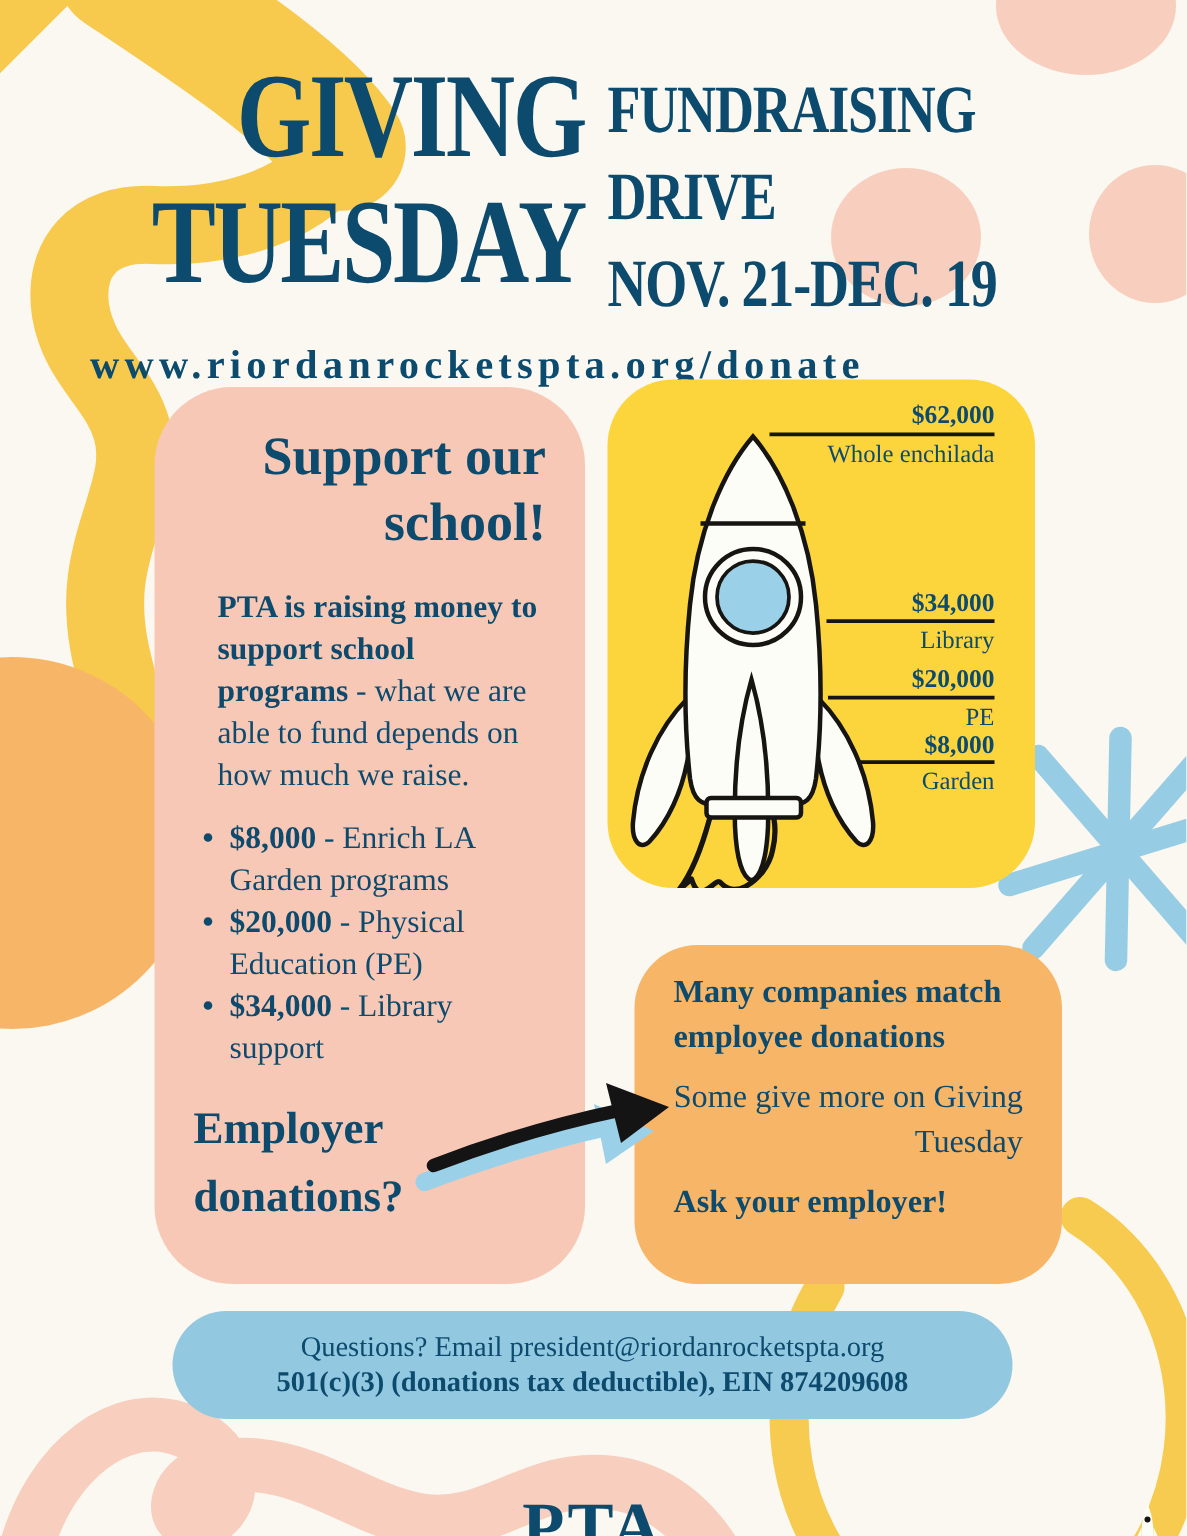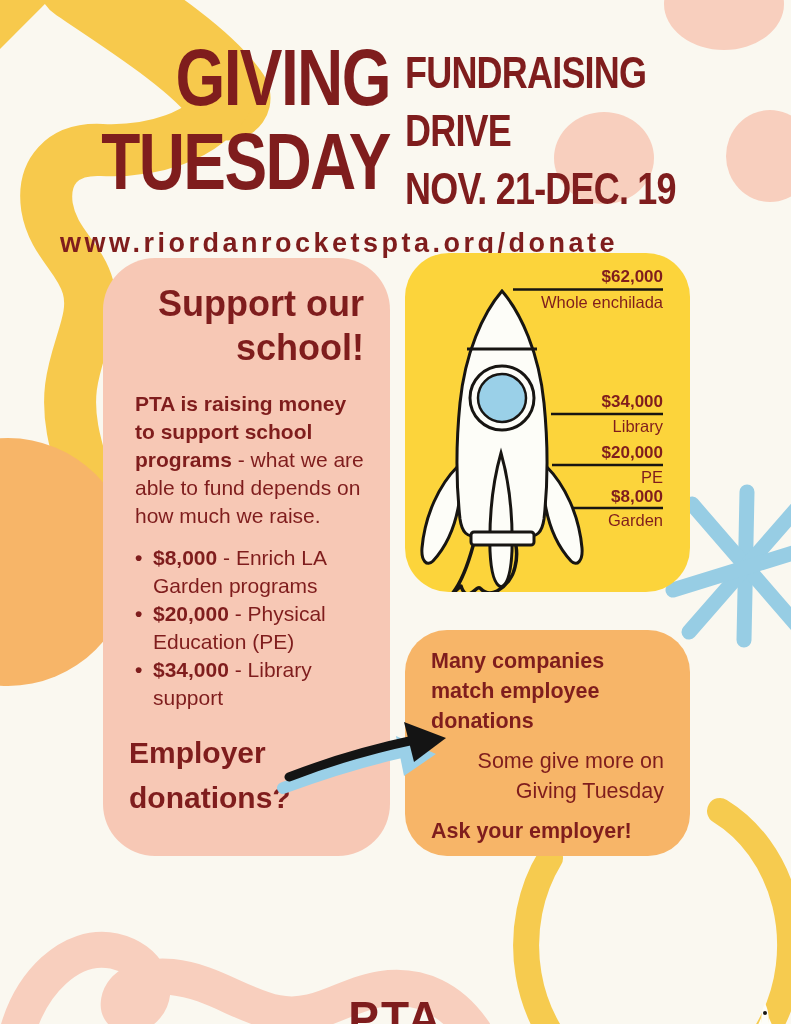--- a/index.html
+++ b/index.html
@@ -1,20 +1,20 @@
 <!DOCTYPE html>
 <html><head>
 <meta charset="utf-8">
 <style>
   html,body { margin:0; padding:0; background:#FAF8F0; }
   * { box-sizing:border-box; }
   #poster {
     position:relative; width:791px; height:1024px; overflow:hidden;
-    background:#FAF8F0; color:#7f1d1d;
-    font-family:Liberation Sans, sans-serif;
+    background:#FAF8F0; color:#0c4a6e;
+    font-family:Liberation Serif, serif;
   }
   .abs { position:absolute; }
   svg { display:block; }
 
   
   .title {
     position:absolute; top:36px; right:401px; text-align:right;
     font-size:80px; font-weight:bold; line-height:84px; letter-spacing:-2px;
     transform:scaleX(0.8); transform-origin:right top; white-space:nowrap;
   }
@@ -27,36 +27,36 @@
     position:absolute; top:228px; left:60px; width:670px; text-align:left;
     font-size:27px; font-weight:bold; letter-spacing:3.5px;
   }
 
   
   .card-pink {
     position:absolute; left:103px; top:258px; width:287px; height:598px;
     background:#F7C8B5; border-radius:52px; padding:24px 26px;
   }
   .card-pink h2 { margin:0 0 20px 0; font-size:36px; line-height:44px; font-weight:bold;text-align:right; }
-  .card-pink p  { margin:0 0 14px 6px; font-size:21px; line-height:28px; }
+  .card-pink p  { margin:0 0 14px 16px; font-size:21px; line-height:28px; }
   .bullets { margin:0 0 8px 0; }
   .bullet { position:relative; padding-left:24px; font-size:21px; line-height:28px; }
   .bullet::before { content:"•"; position:absolute; left:6px; font-weight:bold; }
   .b { font-weight:bold; }
   .employer-q { margin-top:18px; font-size:30px; line-height:45px; font-weight:bold; width:200px; }
 
   .card-yellow {
     position:absolute; left:405px; top:253px; width:285px; height:339px;
     background:#FCD43B; border-radius:44px;
   }
   .lvl-amount { position:absolute; right:27px; font-size:17px; font-weight:bold; white-space:nowrap; }
   .lvl-label  { position:absolute; right:27px; font-size:16.5px; white-space:nowrap; }
 
   .card-orange {
-    position:absolute; left:405px; top:630px; width:285px; height:226px;
+    position:absolute; left:423px; top:630px; width:285px; height:226px;
     background:#F7B568; border-radius:42px; padding:16px 26px;
   }
   .card-orange .head { font-size:21.5px; line-height:30px; font-weight:bold; margin:0 0 10px 0; }
   .card-orange .body { font-size:21.5px; line-height:30px; margin:0 0 10px 0;text-align:right; }
   .card-orange .cta  { font-size:21.5px; line-height:30px; font-weight:bold; margin:0; }
 
   .contact-pill {
     position:absolute; left:115px; top:874px; width:560px; height:72px;
     background:#92C8E0; border-radius:36px;
     display:flex; flex-direction:column; justify-content:center; align-items:center; gap:1px;
@@ -160,20 +160,24 @@
     <g>
       <path d="M 283,788 C 326,772 366,760 402,752" stroke="#9AD0E8" stroke-width="12" stroke-linecap="round"></path>
       <path d="M 396,736 L 436,754 L 404,776 Z" fill="#9AD0E8"></path>
     </g>
     <g>
       <path d="M 289,777 C 333,760 376,748 414,740" stroke="#141414" stroke-width="9" stroke-linecap="round"></path>
       <path d="M 404,722 L 446,738 L 414,762 Z" fill="#141414"></path>
     </g>
   </svg>
 
+  <div class="contact-pill">
+    <div class="l1">Questions? Email president@riordanrocketspta.org</div>
+    <div class="l2">501(c)(3) (donations tax deductible), EIN 874209608</div>
+  </div>
 
   <div class="logo">
     <div class="acr" style="position:relative; display:inline-block;">
       <span>PTA</span>
       <svg class="logo-rocket" style="position:absolute; right:6px; top:6px;" width="16" height="32" viewBox="0 0 16 32">
         <path d="M 8,1 C 5,7 4,14 4,22 L 12,22 C 12,14 11,7 8,1 Z" fill="#FDFDF8"></path>
         <path d="M 4,16 L 0,25 L 4,24 Z" fill="#FDFDF8"></path>
         <path d="M 12,16 L 16,25 L 12,24 Z" fill="#FDFDF8"></path>
         <path d="M 6,24 L 8,30 L 10,24 Z" fill="#FDFDF8"></path>
         <circle cx="8" cy="11" r="2" fill="#171512"></circle>

